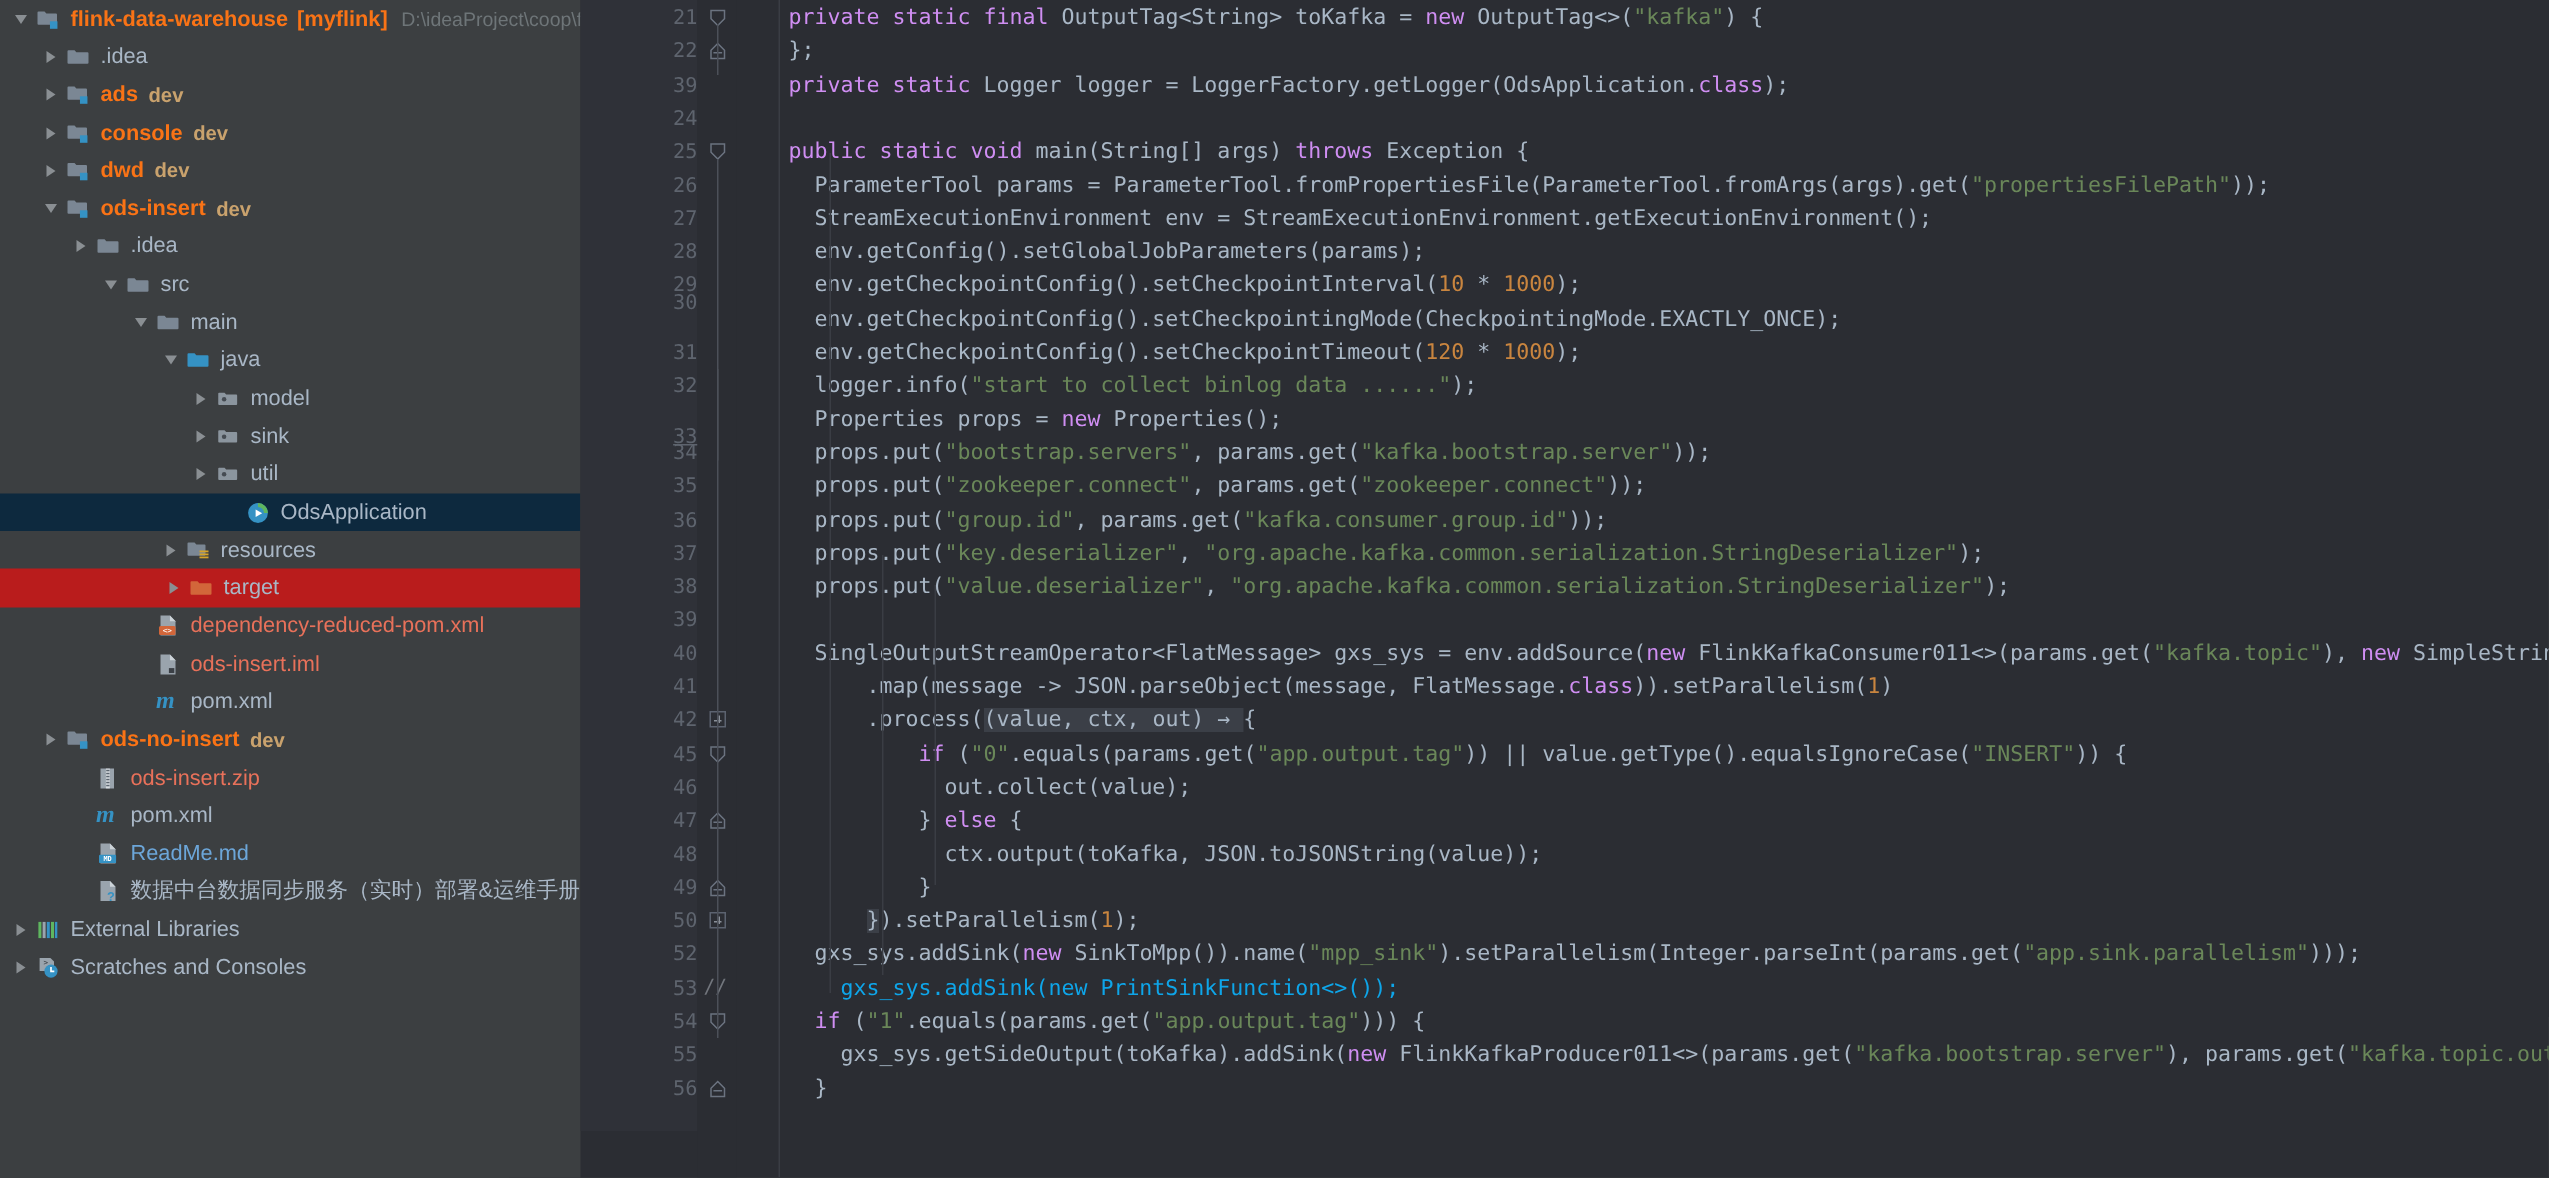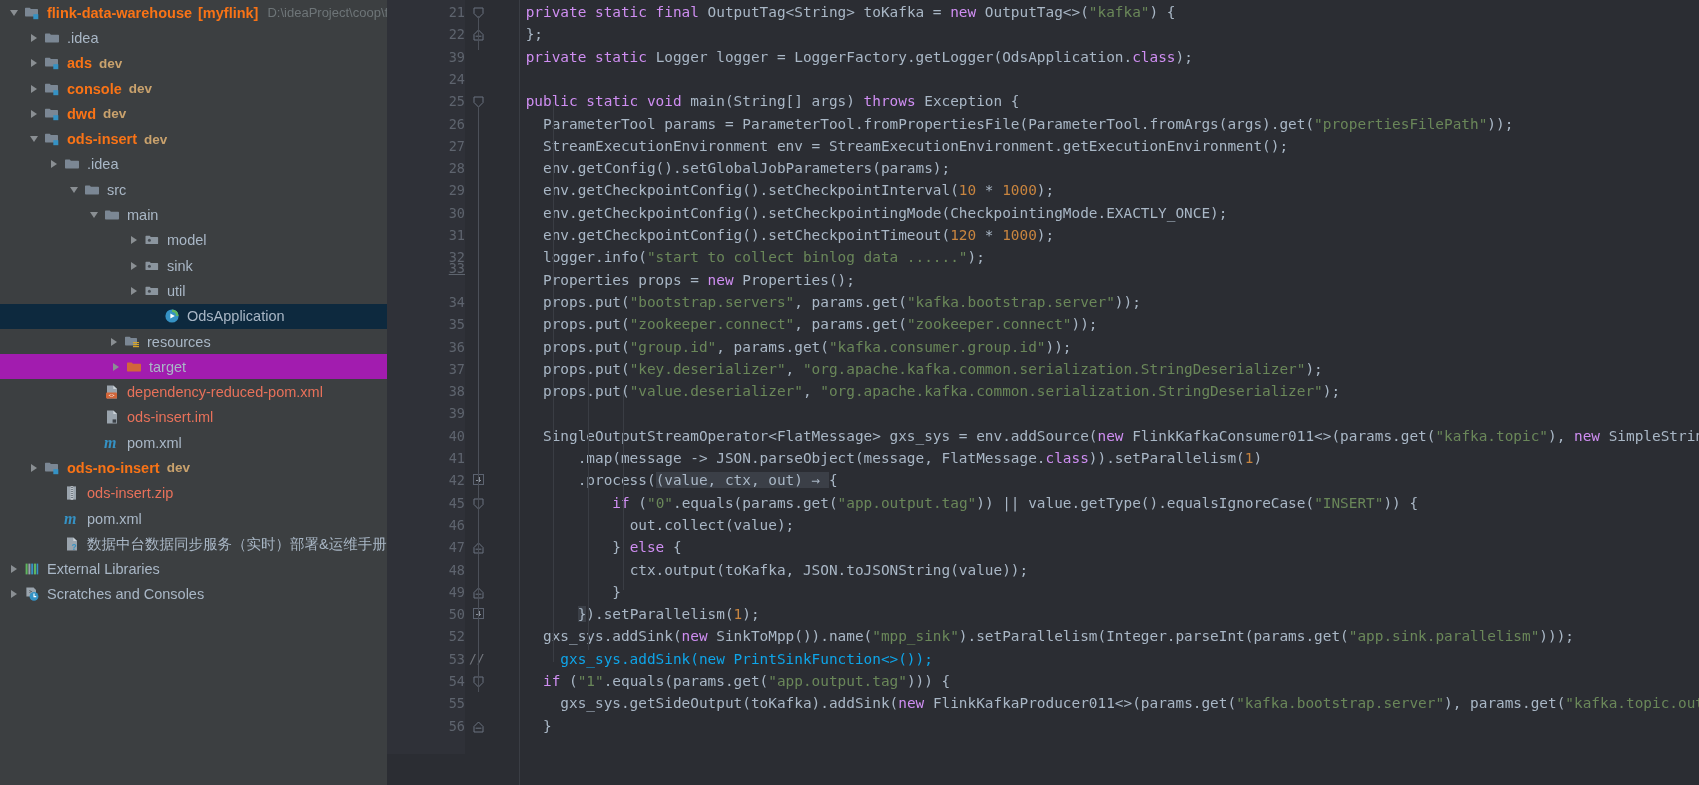--- a/index.html
+++ b/index.html
@@ -21,21 +21,21 @@
     position:relative;
     height:25.3px;
     display:flex;align-items:center;
     white-space:nowrap;
     font-size:14.5px;
     color:#a9b7c6;
     padding-left:6px;
     box-sizing:border-box;
   }
   .tree-row.selected{background:#0d293e;}
-  .tree-row.highlight{background:#a21caf;padding-left:48px;}
+  .tree-row.highlight{background:#b91c1c;padding-left:48px;}
   .twisty{
     flex:0 0 16px;width:16px;height:16px;
     display:flex;align-items:center;justify-content:center;
     margin-right:2px;
   }
   .twisty i{display:block;width:0;height:0;}
   .twisty.right i{
     border-left:6px solid #8a8f93;
     border-top:4.5px solid transparent;
     border-bottom:4.5px solid transparent;
@@ -211,20 +211,31 @@
           <i></i>
         </span>
         <span class="ic">
           <svg width="16" height="16" viewBox="0 0 16 16">
             <path d="M1 4.2a.7.7 0 0 1 .7-.7h4l1.2 1.3h7.4a.7.7 0 0 1 .7.7v6.3a.7.7 0 0 1-.7.7H1.7a.7.7 0 0 1-.7-.7z" fill="#7b8794"></path>
           </svg>
         </span>
         <span class="lbl name-grey">main</span>
       </div>
       <div class="tree-row">
+        <span class="twisty down" style="margin-left: 100px;">
+          <i></i>
+        </span>
+        <span class="ic">
+          <svg width="16" height="16" viewBox="0 0 16 16">
+            <path d="M1 4.2a.7.7 0 0 1 .7-.7h4l1.2 1.3h7.4a.7.7 0 0 1 .7.7v6.3a.7.7 0 0 1-.7.7H1.7a.7.7 0 0 1-.7-.7z" fill="#3592c4"></path>
+          </svg>
+        </span>
+        <span class="lbl name-grey">java</span>
+      </div>
+      <div class="tree-row">
         <span class="twisty right" style="margin-left: 120px;">
           <i></i>
         </span>
         <span class="ic">
           <svg width="16" height="16" viewBox="0 0 16 16">
             <path d="M1.5 4.4a.6.6 0 0 1 .6-.6h3.6l1.1 1.2h6.7a.6.6 0 0 1 .6.6v5.8a.6.6 0 0 1-.6.6H2.1a.6.6 0 0 1-.6-.6z" fill="#8b959e"></path>
             <circle cx="5.4" cy="8.2" r="1.5" fill="#454b52"></circle>
           </svg>
         </span>
         <span class="lbl name-grey">model</span>
@@ -361,20 +372,34 @@
         <span class="lbl name-orange">ods-insert.zip</span>
       </div>
       <div class="tree-row">
         <span class="twisty none" style="margin-left: 40px;">
           <i></i>
         </span>
         <span class="ic">
           <span style="font-family:'Liberation Serif',serif;font-style:italic;font-weight:bold;font-size:16px;color:#3592c4;line-height:16px;display:block;">m</span>
         </span>
         <span class="lbl name-grey">pom.xml</span>
+      </div>
+      <div class="tree-row">
+        <span class="twisty none" style="margin-left: 40px;">
+          <i></i>
+        </span>
+        <span class="ic">
+          <svg width="16" height="16" viewBox="0 0 16 16">
+            <path d="M3 1.4h6.3L13 5.1v9.5H3z" fill="#9aa4ad"></path>
+            <path d="M9.3 1.4L13 5.1H9.3z" fill="#ccd3d8"></path>
+            <rect x="2" y="8.8" width="11.4" height="5.6" rx="0.8" fill="#3592c4"></rect>
+            <text x="7.7" y="13.2" font-size="4.6" fill="#ffffff" text-anchor="middle" font-family="monospace" font-weight="bold">MD</text>
+          </svg>
+        </span>
+        <span class="lbl name-blue">ReadMe.md</span>
       </div>
       <div class="tree-row">
         <span class="twisty none" style="margin-left: 40px;">
           <i></i>
         </span>
         <span class="ic">
           <svg width="16" height="16" viewBox="0 0 16 16">
             <path d="M3 1.4h6.3L13 5.1v9.5H3z" fill="#9aa4ad"></path>
             <path d="M9.3 1.4L13 5.1H9.3z" fill="#ccd3d8"></path>
             <text x="10" y="14.4" font-size="8.5" fill="#3592c4" text-anchor="middle" font-family="sans-serif" font-weight="bold">?</text>
@@ -417,24 +442,24 @@
     <div id="gutter">
         <div class="ln" style="top: 1px;">21</div>
         <div class="ln" style="top: 23.3px;">22</div>
         <div class="ln" style="top: 45.6px;">39</div>
         <div class="ln" style="top: 67.9px;">24</div>
         <div class="ln" style="top: 90.2px;">25</div>
         <div class="ln" style="top: 112.5px;">26</div>
         <div class="ln" style="top: 134.8px;">27</div>
         <div class="ln" style="top: 157.1px;">28</div>
         <div class="ln" style="top: 179.4px;">29</div>
-        <div class="ln" style="top: 202px;">30</div>
+        <div class="ln" style="top: 191px;">30</div>
         <div class="ln" style="top: 224px;">31</div>
         <div class="ln" style="top: 246.3px;">32</div>
-        <div class="ln" style="top: 257px; text-decoration: underline;">33</div>
+        <div class="ln" style="top: 280px; text-decoration: underline;">33</div>
         <div class="ln" style="top: 290.9px;">34</div>
         <div class="ln" style="top: 313.2px;">35</div>
         <div class="ln" style="top: 335.5px;">36</div>
         <div class="ln" style="top: 357.8px;">37</div>
         <div class="ln" style="top: 380.1px;">38</div>
         <div class="ln" style="top: 402.4px;">39</div>
         <div class="ln" style="top: 424.7px;">40</div>
         <div class="ln" style="top: 447px;">41</div>
         <div class="ln" style="top: 469.3px;">42</div>
         <div class="ln" style="top: 491.6px;">45</div>

